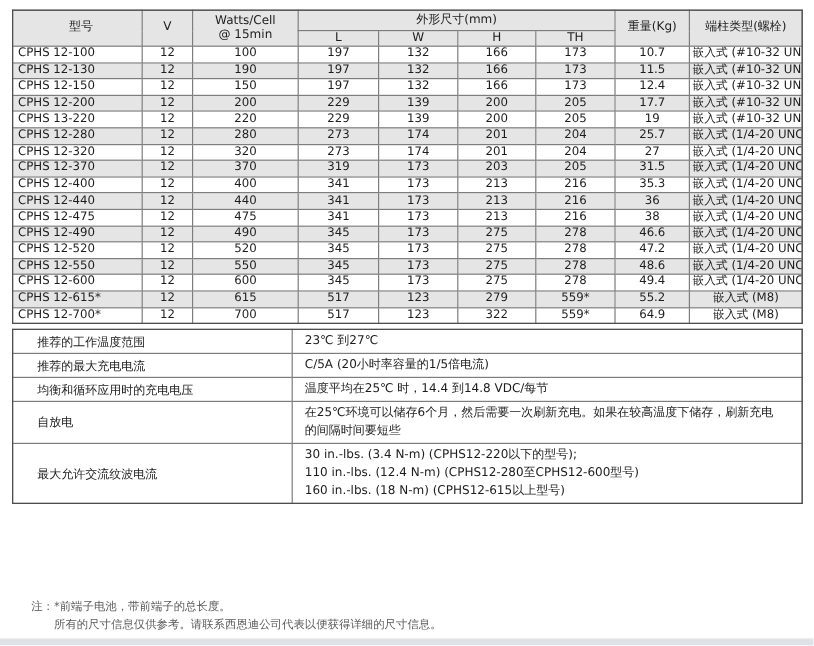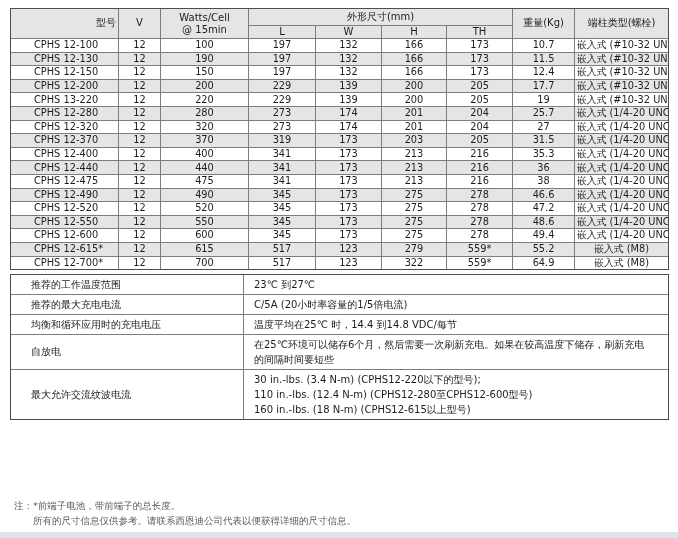--- a/index.html
+++ b/index.html
@@ -26,22 +26,22 @@
     white-space: nowrap; overflow: hidden;
   }
   table.spec { border: 1px solid var(--outer-border, #4d4d4d); outline: 1px solid var(--outer-border, #4d4d4d); outline-offset: -1px; }
   table.spec thead th {
     background: var(--header-bg, #e5e5e5);
     font-weight: normal; font-size: 10px;
   }
   table.spec thead tr.h1 th { height: 17px; }
   table.spec thead tr.h2 th { height: 13px; }
   table.spec td { height: 13.6px; font-size: 9.8px; }
-  table.spec td.model { text-align: left; padding-left: 23px; }
-  table.spec th.model-h { text-align: right; padding-left: 8px; }
+  table.spec td.model { text-align: left; padding-left: 4px; }
+  table.spec th.model-h { text-align: center; padding-left: 8px; }
   table.spec tbody tr:nth-child(even) td { background: var(--stripe, #e5e5e5); }
   .watts-head div { line-height: 1.15; }
 
   
   table.detail {
     position: absolute; left: 10px; top: 274px; width: 658px;
     border-collapse: collapse; table-layout: fixed;
     font-size: 10px;
   }
   table.detail td {
@@ -49,21 +49,21 @@
     vertical-align: middle;
     padding: 2px 0;
   }
   table.detail { outline: 1px solid var(--outer-border, #4d4d4d); outline-offset: -1px; }
   table.detail td.dlabel { padding-left: 20px; height: 17px; }
   table.detail td.dvalue { padding-left: 10px; padding-right: 6px; }
   table.detail td.dvalue div { line-height: 15px; white-space: nowrap; overflow: hidden; }
 
   
   .footnote {
-    position: absolute; left: 14px; top: 498px;
+    position: absolute; left: 26px; top: 498px;
     font-size: 9.5px; color: var(--footnote-text, #5a5a5a);
     line-height: 15px;
   }
   .footnote .fn2 { margin-left: 19px; }
 
   .bottom-strip {
     position: absolute; left: 0; bottom: 0; width: 678px; height: 6px;
     background: var(--strip, #dde3e8);
   }
 </style>

